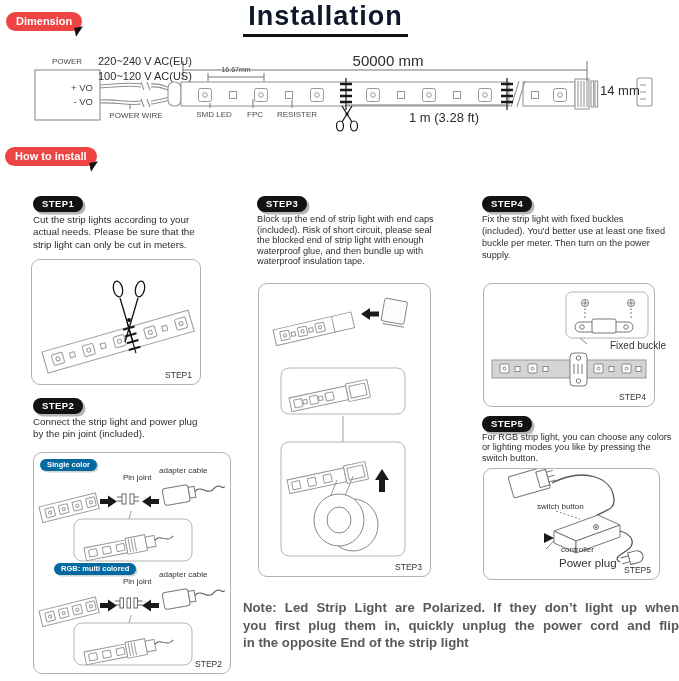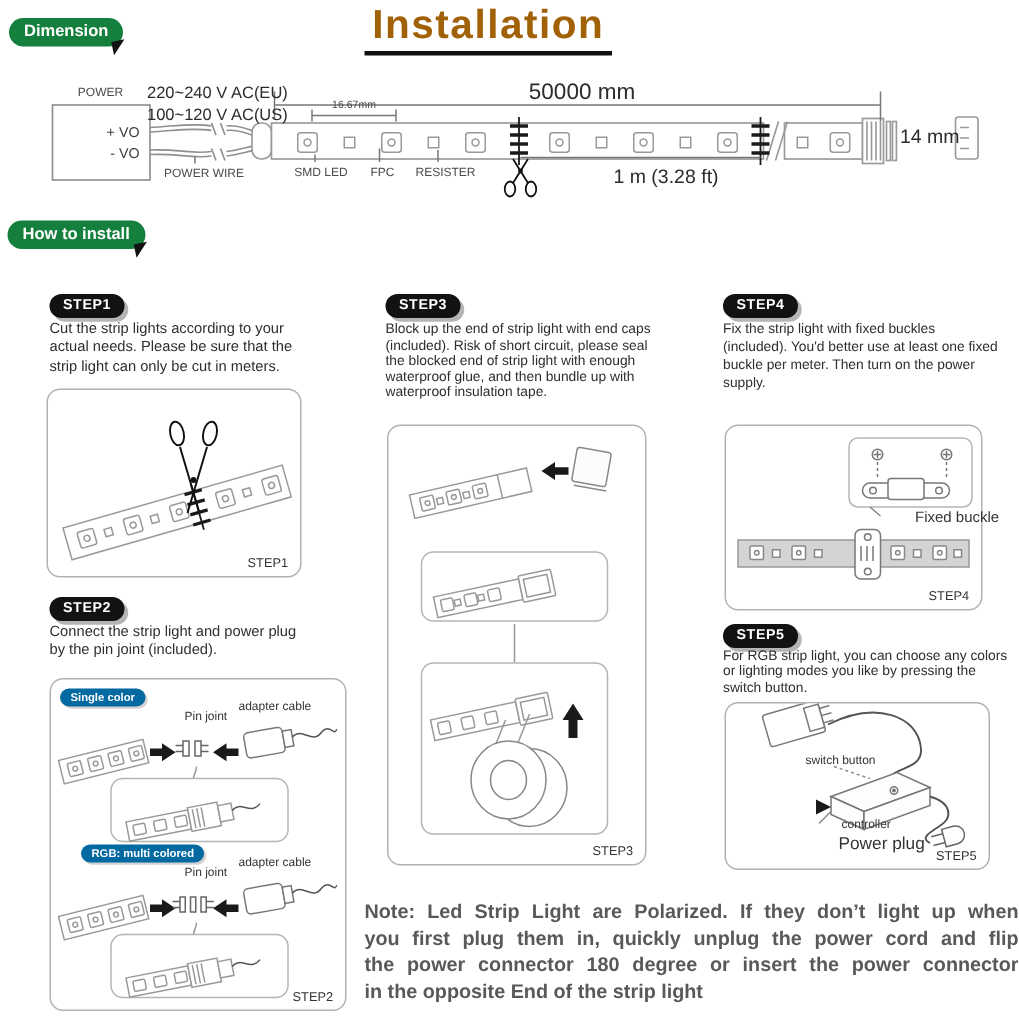--- a/index.html
+++ b/index.html
@@ -1,37 +1,37 @@
 <!DOCTYPE html>
 <html><head>
 <meta charset="utf-8">
 <style>
   html,body{margin:0;padding:0;background:#fff;}
   .page{position:relative;width:679px;height:681px;background:#fff;overflow:hidden;
         font-family:"Liberation Sans",sans-serif;color:#2e2e2e;}
   svg text{font-family:"Liberation Sans",sans-serif;}
 
   
-  .bubble{position:absolute;background:#15803d;color:#fff;font-weight:bold;
+  .bubble{position:absolute;background:#ef4444;color:#fff;font-weight:bold;
           border-radius:12px;padding:4px 10px;font-size:11px;line-height:1;}
   .bubble::after{content:"";position:absolute;right:-2px;bottom:-5px;width:0;height:0;
           border-top:9px solid #121212;border-right:9px solid transparent;transform:rotate(-12deg);}
 
   
   .step-badge{position:absolute;background:#121212;color:#fff;font-weight:bold;
           font-size:9.5px;line-height:1;border-radius:8px;padding:3px 9px;letter-spacing:.4px;
           box-shadow:2.5px 2.5px 0 #b5b5b5;}
 
   .mini-pill{position:absolute;background:#0369a1;color:#fff;font-weight:bold;
           font-size:7.5px;line-height:1;border-radius:7px;padding:2px 7px;
           box-shadow:1.5px 1.5px 0 #d2d2d2;}
 
   .title-wrap{position:absolute;left:0;right:28px;top:1px;text-align:center;}
   .title{display:inline-block;font-size:27px;font-weight:800;letter-spacing:1px;
-         color:#a16207;border-bottom:3px solid #111;padding:0 5px 2px;}
+         color:#0f172a;border-bottom:3px solid #111;padding:0 5px 2px;}
 
   .step-text{position:absolute;font-size:9.8px;line-height:1.26;color:#2e2e2e;}
   .fig{position:absolute;border:1.2px solid #b2b2b2;border-radius:9px;background:#fff;}
   .fig-label{position:absolute;right:8px;bottom:4px;font-size:8.5px;color:#333;}
   .fig-note{position:absolute;font-size:8px;color:#333;white-space:nowrap;padding-left:23px;}
   .fig svg{position:absolute;left:0;top:0;}
 
   .note{position:absolute;left:243px;top:599px;width:436px;color:#595959;
         font-weight:bold;font-size:13.2px;line-height:17.6px;}
   .note div{text-align:justify;text-align-last:justify;
@@ -373,17 +373,16 @@
     </svg>
     <span class="fig-note" style="left:30px;top:33px;">switch button</span>
     <span class="fig-note" style="left:30px;top:76px;margin-left:24px;">controller</span>
     <span class="fig-note" style="left:52px;top:88px;font-size:11.5px;">Power plug</span>
     <span class="fig-label">STEP5</span>
   </div>
 
   <div class="note">
     <div>Note: Led Strip Light are Polarized. If they don’t light up when</div>
     <div>you first plug them in, quickly unplug the power cord and flip</div>
-    <div>the power connector 180 degree or insert the power connector</div>
     <div class="last">in the opposite End of the strip light</div>
   </div>
 
 </div>
 
 </body></html>

